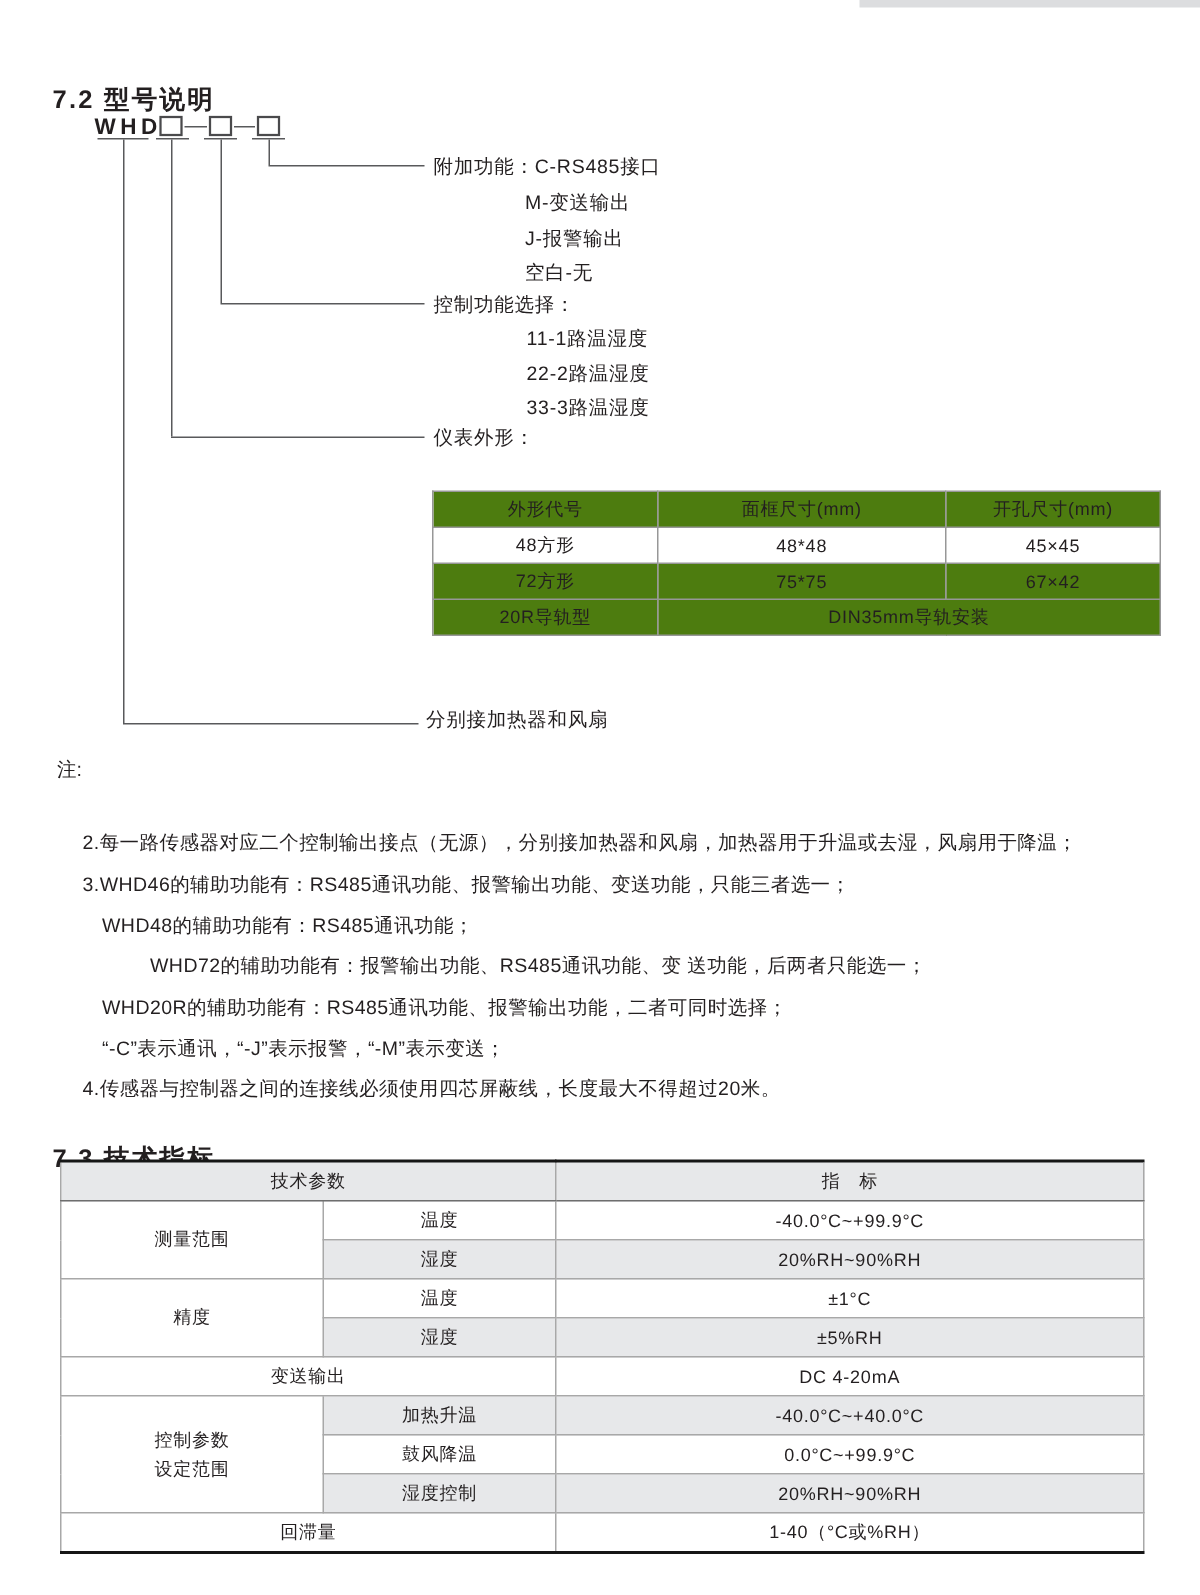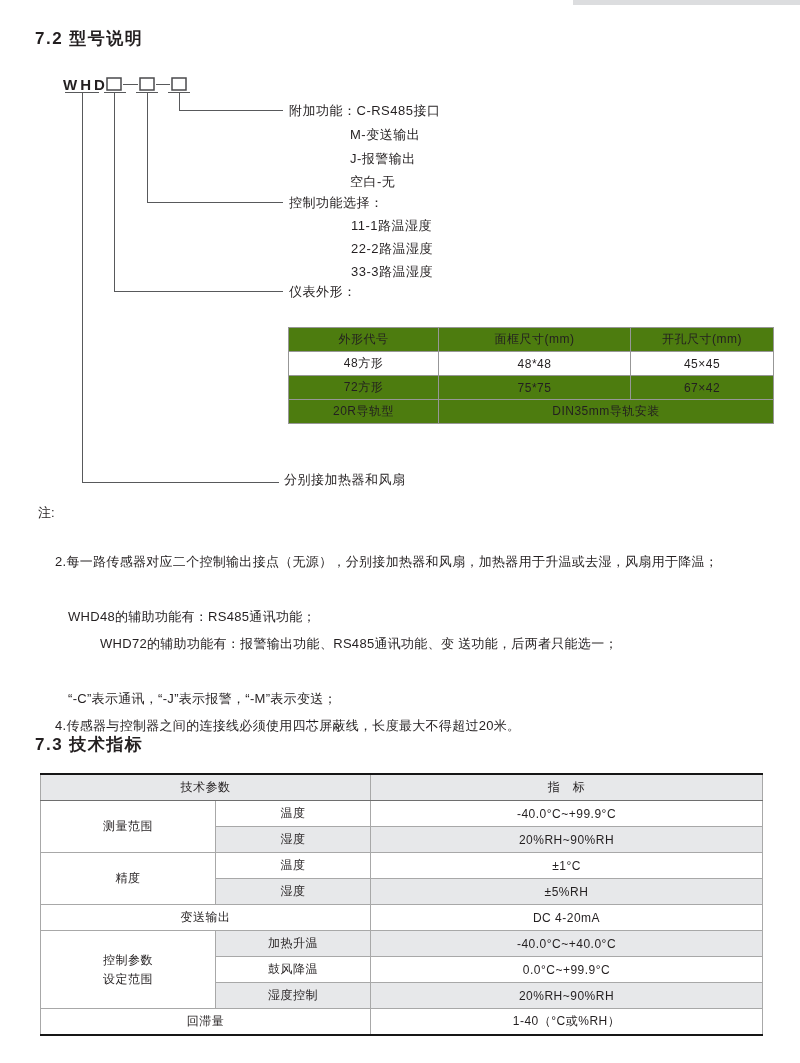--- a/index.html
+++ b/index.html
@@ -1,21 +1,21 @@
 <!DOCTYPE html>
 <html><head>
 <meta charset="utf-8">
 <style>
   html,body{margin:0;padding:0;background:#ffffff;}
   .page{
     position:relative;width:800px;height:1063px;background:#ffffff;
     font-family:"Liberation Sans","DejaVu Sans",sans-serif;color:#231f20;overflow:hidden;
   }
   .abs{position:absolute;}
-  .section-title{font-size:17px;font-weight:bold;letter-spacing:1.5px;white-space:nowrap;}
+  .section-title{font-size:17px;font-weight:bold;letter-spacing:1.5px;white-space:nowrap;margin-top:28px;}
   .top-strip{left:573px;top:0;width:227px;height:5px;background:#dcdddf;}
   .model-code{left:63px;top:76px;font-size:15px;font-weight:bold;letter-spacing:3px;}
   .dlabel{font-size:13px;white-space:nowrap;letter-spacing:0.5px;}
   .diagram-svg{left:0;top:0;}
 
   table{border-collapse:collapse;position:absolute;table-layout:fixed;}
   .shape-table{left:288px;top:327px;width:485px;font-size:12px;}
   .shape-table td{
     border:1px solid #979797;text-align:center;height:23px;padding:0;
     letter-spacing:0.5px;
@@ -110,22 +110,24 @@
       <td>20R导轨型</td>
       <td colspan="2">DIN35mm导轨安装</td>
     </tr>
   </tbody>
     </table>
 
   <div class="abs dlabel" style="left:284px;top:471px;">分别接加热器和风扇</div>
 
   <div class="abs note-label" style="left:38px;top:504px;">注:</div>
   <div class="abs note-line" style="left:55px;top:553px;">2.每一路传感器对应二个控制输出接点（无源），分别接加热器和风扇，加热器用于升温或去湿，风扇用于降温；</div>
+  <div class="abs note-line" style="left:55px;top:581px;">3.WHD46的辅助功能有：RS485通讯功能、报警输出功能、变送功能，只能三者选一；</div>
   <div class="abs note-line" style="left:68px;top:608px;">WHD48的辅助功能有：RS485通讯功能；</div>
   <div class="abs note-line" style="left:68px;top:635px;margin-left:32px;">WHD72的辅助功能有：报警输出功能、RS485通讯功能、变 送功能，后两者只能选一；</div>
+  <div class="abs note-line" style="left:68px;top:663px;">WHD20R的辅助功能有：RS485通讯功能、报警输出功能，二者可同时选择；</div>
   <div class="abs note-line" style="left:68px;top:690px;">“-C”表示通讯，“-J”表示报警，“-M”表示变送；</div>
   <div class="abs note-line" style="left:55px;top:717px;">4.传感器与控制器之间的连接线必须使用四芯屏蔽线，长度最大不得超过20米。</div>
 
   <div class="abs section-title" style="left:35px;top:733px;">7.3 技术指标</div>
 
   <table class="spec-table">
     <colgroup>
         <col style="width:175px">
         <col style="width:155px">
         <col style="width:392px">

